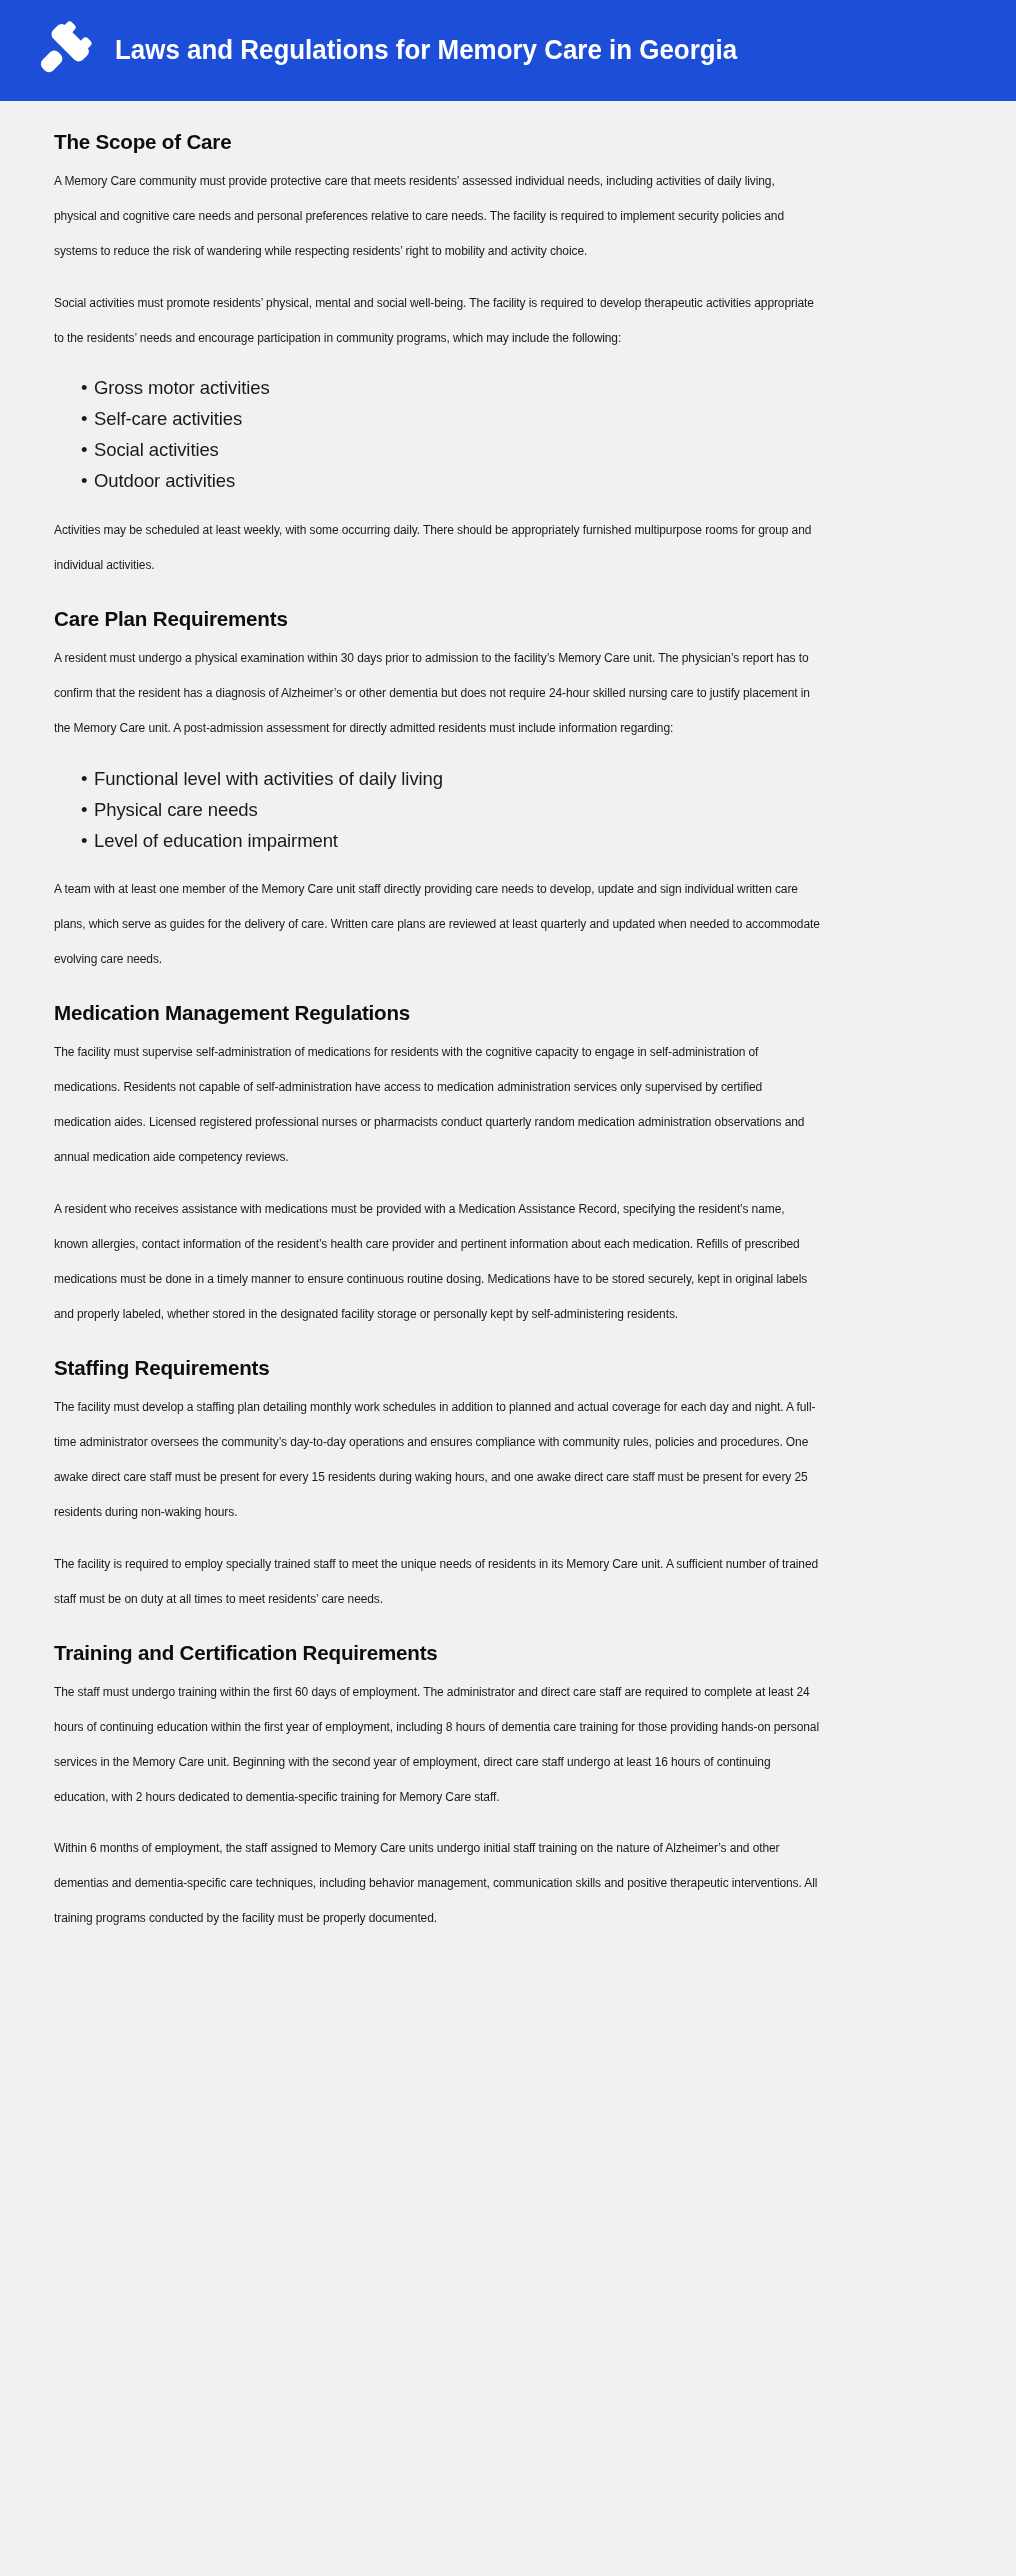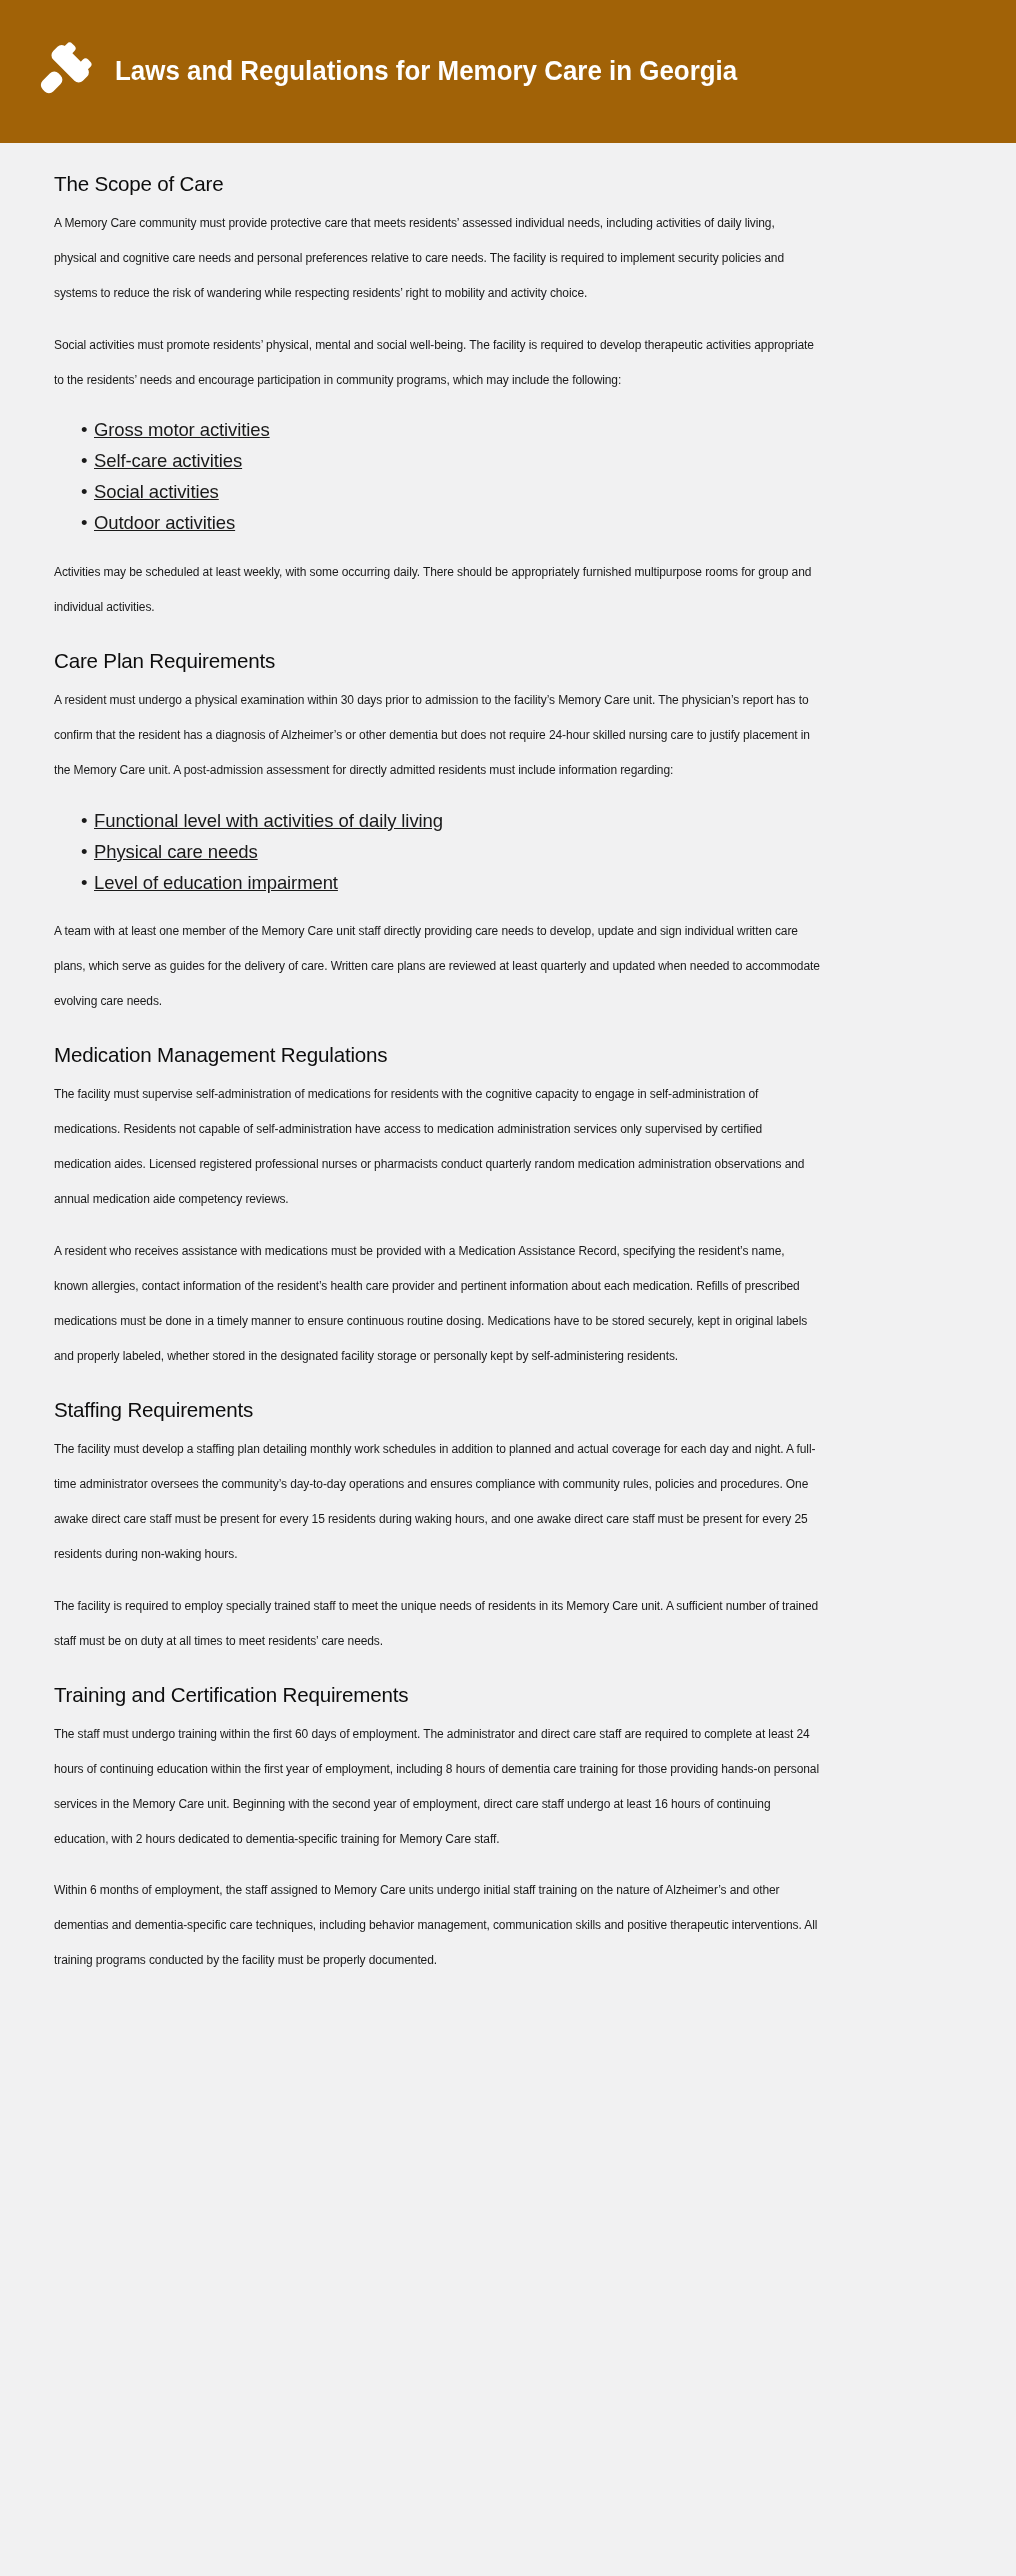--- a/index.html
+++ b/index.html
@@ -11,22 +11,22 @@
   .page {
     position: relative;
     width: 1016px;
     height: 3059px;
     background: #f1f1f2;
     overflow: hidden;
   }
   .header {
     display: flex;
     align-items: center;
-    height: 143px;
-    background: #a16207;
+    height: 101px;
+    background: #1d4ed8;
     padding-left: 40px;
     box-sizing: border-box;
   }
   .gavel {
     width: 54px;
     height: 61px;
     margin-right: 20.6px;
     flex: 0 0 auto;
   }
   .title {
@@ -40,38 +40,37 @@
     white-space: nowrap;
   }
   .content {
     padding: 28px 196px 20.6px 54px;
     box-sizing: border-box;
     color: #1a1a1a;
   }
   h2 {
     font-size: 20.6px;
     line-height: 26px;
-    font-weight: 400;
+    font-weight: 700;
     color: #0d0d0d;
     margin: 23px 0 9.3px 0;
     letter-spacing: -0.2px;
   }
   .section:first-of-type h2 { margin-top: 0; }
   p {
     font-size: 12px;
     line-height: 35px;
     font-weight: 400;
     margin: 0 0 16.5px 0;
     letter-spacing: -0.1px;
   }
   ul {
     list-style: none;
     margin: 0 0 16.5px 0;
     padding: 0;
-    text-decoration: underline;
   }
   li {
     position: relative;
     font-size: 18.5px;
     line-height: 31px;
     padding-left: 40px;
     letter-spacing: -0.1px;
   }
   li::before {
     content: "\2022";

